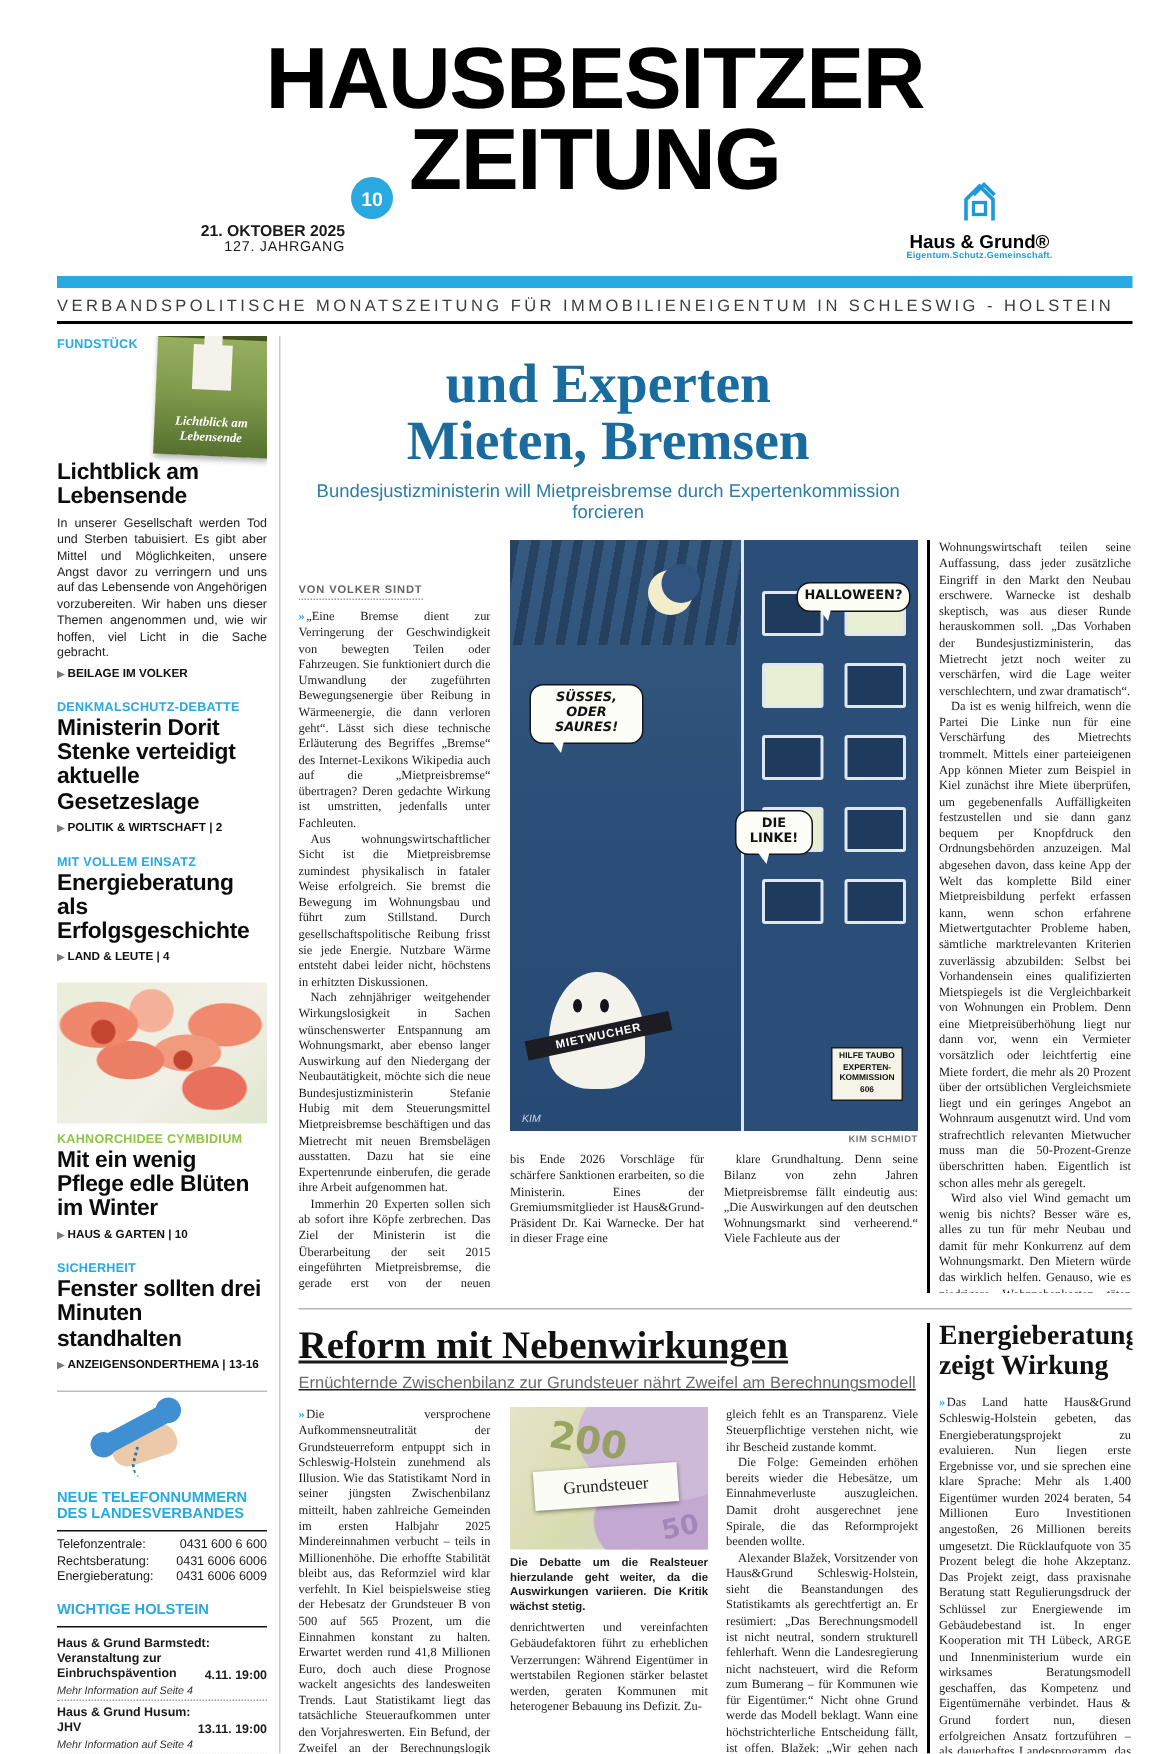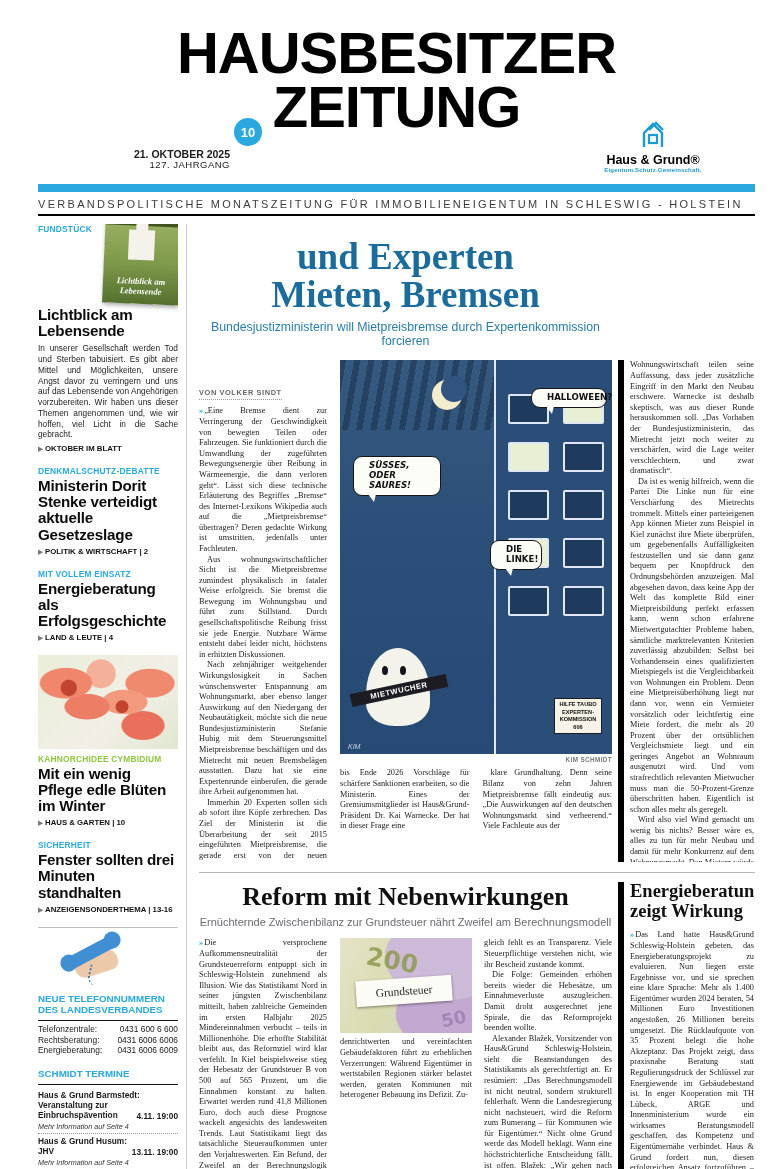--- a/index.html
+++ b/index.html
@@ -88,63 +88,63 @@
   .byline { display: inline-block; color: #666; font-size: 7.4px; font-weight: 700; letter-spacing: .6px;
             border-bottom: 1px dotted #999; padding-bottom: 2px; margin-bottom: 6px; margin-top: 28px; }
 
   
   .lead-head { width: 413px; text-align: center; margin-top: 14px; }
   .lead-head h1 { font-family: "Liberation Serif", serif; font-weight: 700; font-size: 37px;
                   line-height: 1.02; color: #1a6b9e; }
   .lead-sub { font-size: 12.3px; color: #2a7da8; margin: 7px 0 12px; }
   .lead-grid { display: grid; grid-template-columns: 128px 272px 129px; column-gap: 13px; height: 502px; }
   .lead-col { overflow: hidden; }
-  .col-sep { border-left: 6px solid #000000; margin-left: -7px; padding-left: 6px; }
+  .col-sep { border-left: 2px solid #000000; margin-left: -7px; padding-left: 6px; }
 
   
   .cartoon { position: relative; width: 272px; height: 394px; overflow: hidden; color: #111;
              background: linear-gradient(180deg, #36597f 0%, #2c4f79 45%, #264a74 100%); }
   .cartoon::before { content: ""; position: absolute; inset: 0 0 auto 0; height: 70px;
              background: repeating-linear-gradient(100deg, rgba(10,25,45,.35) 0 6px, transparent 6px 14px); }
   .moon { position: absolute; left: 92px; top: 20px; width: 30px; height: 30px; border-radius: 50%; background: #f2edcc; }
   .moon::after { content: ""; position: absolute; left: 9px; top: -4px; width: 26px; height: 26px;
                  border-radius: 50%; background: #30547f; }
   .bldg { position: absolute; right: 0; top: 0; width: 118px; height: 100%;
           border-left: 2px solid #dfe8f2; background: #2b4e78; padding: 34px 8px 0 12px;
           display: grid; grid-template-columns: 1fr 1fr; gap: 18px 14px; align-content: start; }
   .win { height: 30px; border: 2px solid #dfe8f2; background: #1e3a5c; border-radius: 2px; }
   .win.lit { background: #e9efd2; }
   .bub { position: absolute; background: #fdfdf8; border: 1.5px solid #14141a; border-radius: 9px;
-         padding: 4px 15px; font-size: 8.6px; font-weight: 700; text-align: left; line-height: 1.15;
+         padding: 4px 1px; font-size: 8.6px; font-weight: 700; text-align: center; line-height: 1.15;
          white-space: pre-line; font-family: "DejaVu Sans", sans-serif; }
   .bub::after { content: ""; position: absolute; bottom: -7px; left: 14px; border-left: 6px solid transparent;
                 border-right: 2px solid transparent; border-top: 8px solid #fdfdf8; }
   .bub.b-halloween { right: 5px; top: 28px; width: 76px; }
-  .bub.b-suesses { left: 13px; top: 96px; width: 88px; font-style: italic; }
+  .bub.b-suesses { left: 13px; top: 96px; width: 76px; font-style: italic; }
   .bub.b-linke { left: 150px; top: 180px; width: 52px; }
   .ghost { position: absolute; left: 26px; top: 288px; width: 64px; height: 78px; background: #f3f3ec;
            border-radius: 52% 52% 46% 46% / 62% 62% 30% 30%; }
   .ghost .eye { position: absolute; top: 18px; width: 6px; height: 9px; border-radius: 50%; background: #14141a; }
   .ghost .eye.l { left: 16px; } .ghost .eye.r { left: 34px; }
   .ghost .sash { position: absolute; left: -16px; top: 36px; width: 98px; transform: rotate(-12deg);
                  background: #1c1c22; color: #fff; font-size: 7.6px; font-weight: 800; letter-spacing: .6px;
                  text-align: center; padding: 2px 0; }
   .csign { position: absolute; right: 10px; bottom: 20px; width: 48px; background: #f6f4e8;
            border: 1px solid #1c1c22; font-size: 5.6px; font-weight: 700; text-align: center;
            line-height: 1.35; padding: 2px 1px; }
   .csig { position: absolute; left: 8px; bottom: 4px; color: #c9d4e2; font-size: 7px; font-style: italic; }
   .cartoon-credit { text-align: right; font-size: 6.3px; color: #777; font-weight: 700; letter-spacing: .4px; margin-top: 2px; }
   .stub-grid { display: grid; grid-template-columns: 1fr 1fr; column-gap: 13px; margin-top: 5px; }
 
   
   .hrule { border-top: 1px solid #b5b5b5; margin: 10px 0 9px; }
 
   
   .bottom-grid { display: grid; grid-template-columns: 413px 129px; column-gap: 13px; }
-  .reform-head { text-align: center; }
+  .reform-head { text-align: left; text-decoration: underline; }
   .reform-head h2 { font-family: "Liberation Serif", serif; font-weight: 700; font-size: 26px; color: #111; }
   .reform-sub { font-size: 11px; color: #6b6c6e; margin: 4px 0 10px; }
   .reform-grid { display: grid; grid-template-columns: 128px 132px 127px; column-gap: 13px; height: 262px; }
   .euro { position: relative; width: 132px; height: 95px; overflow: hidden; margin-bottom: 4px;
           background:
             radial-gradient(ellipse at 80% 20%, #cdb9d8 0 40%, transparent 41%),
             radial-gradient(ellipse at 85% 80%, #c3a9d2 0 35%, transparent 36%),
             linear-gradient(120deg, #e6e3c9 0%, #d9dcb0 45%, #cdd4de 100%); }
   .euro .n200 { position: absolute; left: 26px; top: 8px; font-size: 25px; font-weight: 700; color: #8e9c4e;
                 transform: rotate(10deg); opacity: .85; font-family: "DejaVu Sans", sans-serif; }
@@ -192,21 +192,21 @@
 
       <div class="sb-item">
         <div class="fundstueck">
           <div class="fmast">fundstück</div>
           <div class="church"></div>
           <div class="ftitle">Lichtblick am Lebensende</div>
         </div>
         <div class="sb-kicker">FUNDSTÜCK</div>
         <div class="sb-title">Lichtblick am Lebensende</div>
         <div class="sb-body">In unserer Gesellschaft werden Tod und Sterben tabuisiert. Es gibt aber Mittel und Möglichkeiten, unsere Angst davor zu verringern und uns auf das Lebensende von Angehörigen vorzubereiten. Wir haben uns dieser Themen angenommen und, wie wir hoffen, viel Licht in die Sache gebracht.</div>
-        <div class="sb-ref"><span class="arr">▶</span><span>OKTOBER IM BLATT</span></div>
+        <div class="sb-ref"><span class="arr">▶</span><span>BEILAGE IM VOLKER</span></div>
       </div>
 
       <div class="sb-item">
         <div class="sb-kicker">DENKMALSCHUTZ-DEBATTE</div>
         <div class="sb-title">Ministerin Dorit Stenke verteidigt aktuelle Gesetzeslage</div>
         <div class="sb-ref"><span class="arr">▶</span><span>POLITIK &amp; WIRTSCHAFT | 2</span></div>
       </div>
 
       <div class="sb-item">
         <div class="sb-kicker">MIT VOLLEM EINSATZ</div>
@@ -248,21 +248,21 @@
           <span class="lbl">Rechtsberatung:</span>
           <span class="val">0431 6006 6006</span>
         </div>
         <div class="tel-row">
           <span class="lbl">Energieberatung:</span>
           <span class="val">0431 6006 6009</span>
         </div>
       </div>
 
       <div class="sb-item">
-        <div class="sb-boxtitle">SCHMIDT TERMINE</div>
+        <div class="sb-boxtitle">WICHTIGE HOLSTEIN</div>
         <div class="sb-rule"></div>
         <div class="term">
           <div class="org">Haus &amp; Grund Barmstedt:</div>
           <div class="evline">
             <span class="ev">Veranstaltung zur Einbruchspävention</span>
             <span class="when">4.11.  19:00</span>
           </div>
           <div class="note">Mehr Information auf Seite 4</div>
         </div>
         <div class="term">
@@ -355,20 +355,21 @@
             <div class="lead-col">
               <p><span class="pmark">»</span><span>Die versprochene Aufkommensneutralität der Grundsteuerreform entpuppt sich in Schleswig-Holstein zunehmend als Illusion. Wie das Statistikamt Nord in seiner jüngsten Zwischenbilanz mitteilt, haben zahlreiche Gemeinden im ersten Halbjahr 2025 Mindereinnahmen verbucht – teils in Millionenhöhe. Die erhoffte Stabilität bleibt aus, das Reformziel wird klar verfehlt. In Kiel beispielsweise stieg der Hebesatz der Grundsteuer B von 500 auf 565 Prozent, um die Einnahmen konstant zu halten. Erwartet werden rund 41,8 Millionen Euro, doch auch diese Prognose wackelt angesichts des landesweiten Trends. Laut Statistikamt liegt das tatsächliche Steueraufkommen unter den Vorjahreswerten. Ein Befund, der Zweifel an der Berechnungslogik nährt.</span></p>
 
             </div>
             <div class="lead-col">
               <div class="euro">
                 <div class="n200">200</div>
                 <div class="n50">50</div>
                 <div class="sticker">Grundsteuer</div>
               </div>
+              <div class="caption">Die Debatte um die Realsteuer hierzulande geht weiter, da die Auswirkungen variieren. Die Kritik wächst stetig.</div>
               <p>denrichtwerten und vereinfachten Gebäudefaktoren führt zu erheblichen Verzerrungen: Während Eigentümer in wertstabilen Regionen stärker belastet werden, geraten Kommunen mit heterogener Bebauung ins Defizit. Zu-</p>
             </div>
             <div class="lead-col col-sep" style="border-left:none">
               <p>gleich fehlt es an Transparenz. Viele Steuerpflichtige verstehen nicht, wie ihr Bescheid zustande kommt.</p>
               <p>Die Folge: Gemeinden erhöhen bereits wieder die Hebesätze, um Einnahmeverluste auszugleichen. Damit droht ausgerechnet jene Spirale, die das Reformprojekt beenden wollte.</p>
               <p><span>Alexander Blažek, Vorsitzender von Haus&amp;Grund Schleswig-Holstein, sieht die Beanstandungen des Statistikamts als gerechtfertigt an. Er resümiert: „Das Berechnungsmodell ist nicht neutral, sondern strukturell fehlerhaft. Wenn die Landesregierung nicht nachsteuert, wird die Reform zum Bumerang – für Kommunen wie für Eigentümer.“ Nicht ohne Grund werde das Modell beklagt. Wann eine höchstrichterliche Entscheidung fällt, ist offen. Blažek: „Wir gehen nach wie vor davon aus, dass das Bundesverfassungsgericht das verfassungswidrige Bundesmodell aufhebt.“</span> </p>
             </div>
           </div>
         </article>
 

